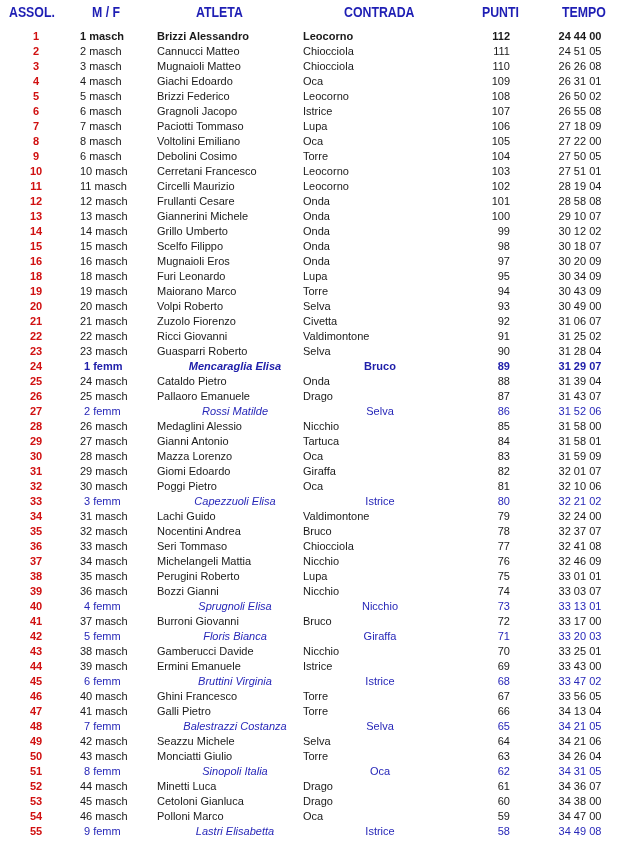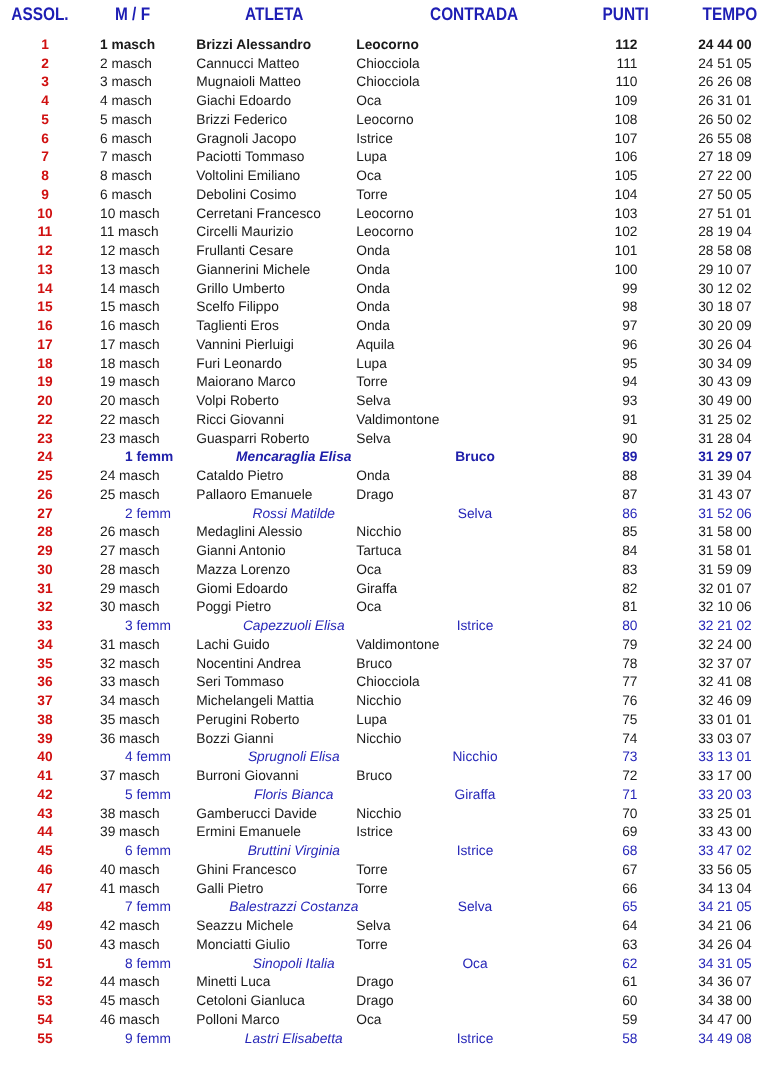--- a/index.html
+++ b/index.html
@@ -10,27 +10,27 @@
   .h-atleta { left: 196px; }
   .h-contrada { left: 344px; }
   .h-punti { left: 482px; }
   .h-tempo { left: 562px; }
   #rows { position: absolute; top: 29px; left: 0; width: 626px; }
   .row { position: relative; height: 15px; font-size: 11px; line-height: 15px; color: #1a1a1a; white-space: nowrap; }
   .row > span { position: absolute; top: 0; }
   .c-pos { left: 26px; width: 20px; text-align: center; color: #d01010; font-weight: bold; }
   .c-mf { left: 80px; width: 52px; text-align: left; }
   .c-name { left: 157px; }
-  .c-contr { left: 285px; }
+  .c-contr { left: 303px; }
   .c-pts { left: 480px; width: 30px; text-align: right; }
   .c-time { left: 556px; width: 48px; text-align: center; }
   .row.bold { font-weight: bold; }
   .row.femm { color: #2727b8; }
   .row.femm .c-pos { color: #d01010; }
-  .row.femm .c-mf { left: 100px; width: 43px; }
+  .row.femm .c-mf { left: 84px; width: 43px; }
   .row.femm .c-name { left: 180px; width: 110px; text-align: center; font-style: italic; }
   .row.femm .c-contr { left: 340px; width: 80px; text-align: center; }
   .row.femm.bold { color: #2020aa; padding-left: 42px; }
 </style>
 </head>
 <body>
 
 <div>
   <span class="hdr h-assol">ASSOL.</span>
   <span class="hdr h-mf">M / F</span>
@@ -157,32 +157,24 @@
     <span class="c-pos">15</span>
     <span class="c-mf">15 masch</span>
     <span class="c-name">Scelfo Filippo</span>
     <span class="c-contr">Onda</span>
     <span class="c-pts">98</span>
     <span class="c-time">30 18 07</span>
   </div>
     <div class="row">
     <span class="c-pos">16</span>
     <span class="c-mf">16 masch</span>
-    <span class="c-name">Taglienti Eros</span>
+    <span class="c-name">Mugnaioli Eros</span>
     <span class="c-contr">Onda</span>
     <span class="c-pts">97</span>
     <span class="c-time">30 20 09</span>
-  </div>
-    <div class="row">
-    <span class="c-pos">17</span>
-    <span class="c-mf">17 masch</span>
-    <span class="c-name">Vannini Pierluigi</span>
-    <span class="c-contr">Aquila</span>
-    <span class="c-pts">96</span>
-    <span class="c-time">30 26 04</span>
   </div>
     <div class="row">
     <span class="c-pos">18</span>
     <span class="c-mf">18 masch</span>
     <span class="c-name">Furi Leonardo</span>
     <span class="c-contr">Lupa</span>
     <span class="c-pts">95</span>
     <span class="c-time">30 34 09</span>
   </div>
     <div class="row">
@@ -193,20 +185,28 @@
     <span class="c-pts">94</span>
     <span class="c-time">30 43 09</span>
   </div>
     <div class="row">
     <span class="c-pos">20</span>
     <span class="c-mf">20 masch</span>
     <span class="c-name">Volpi Roberto</span>
     <span class="c-contr">Selva</span>
     <span class="c-pts">93</span>
     <span class="c-time">30 49 00</span>
+  </div>
+    <div class="row">
+    <span class="c-pos">21</span>
+    <span class="c-mf">21 masch</span>
+    <span class="c-name">Zuzolo Fiorenzo</span>
+    <span class="c-contr">Civetta</span>
+    <span class="c-pts">92</span>
+    <span class="c-time">31 06 07</span>
   </div>
     <div class="row">
     <span class="c-pos">22</span>
     <span class="c-mf">22 masch</span>
     <span class="c-name">Ricci Giovanni</span>
     <span class="c-contr">Valdimontone</span>
     <span class="c-pts">91</span>
     <span class="c-time">31 25 02</span>
   </div>
     <div class="row">

